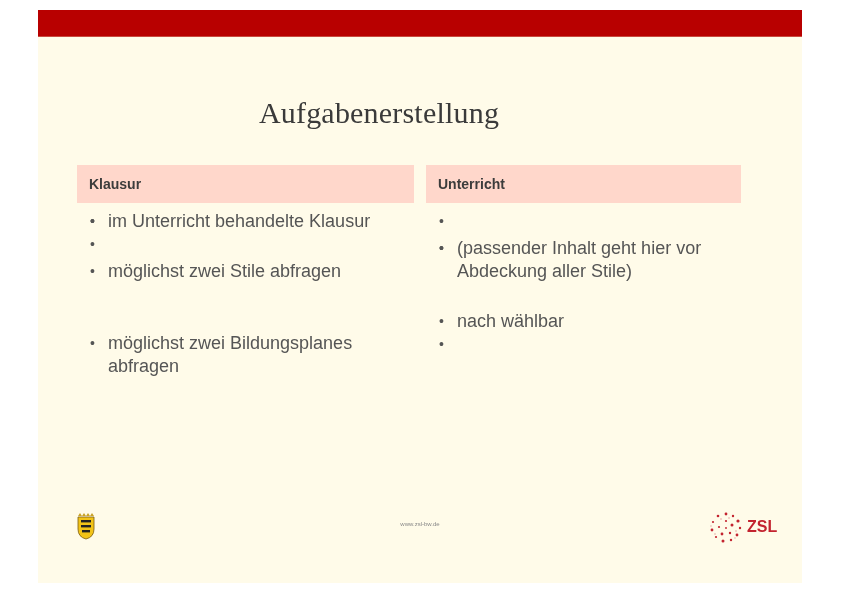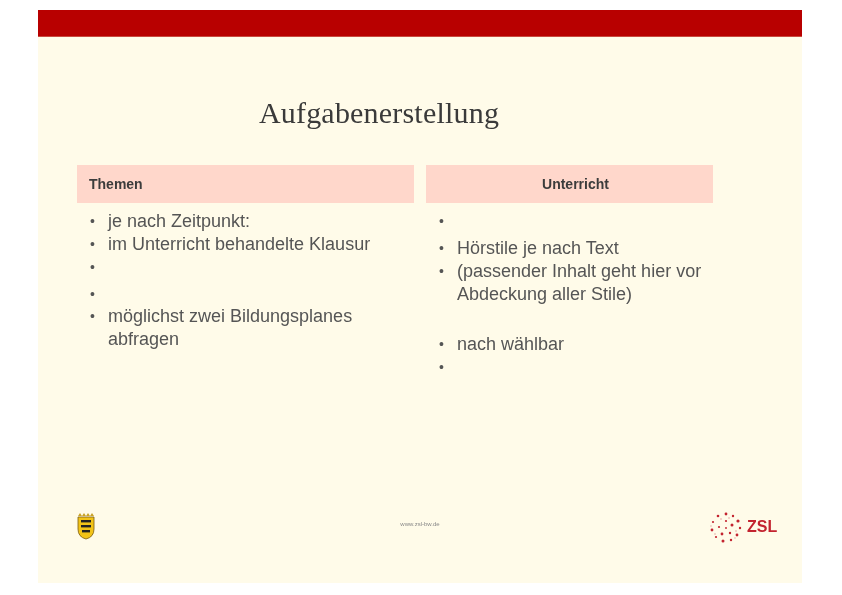--- a/index.html
+++ b/index.html
@@ -2,21 +2,21 @@
 <html><head>
 <meta charset="utf-8">
 <style>
   html, body { margin:0; padding:0; }
   body { width:842px; height:595px; background:#ffffff; position:relative; overflow:hidden; font-family:"Liberation Sans", sans-serif; }
   .slide { position:absolute; left:38px; top:10px; width:764px; height:573px; background:#fffbe9; }
   .topbar { position:absolute; left:0; top:0; width:764px; height:26px; background:#b80000; border-bottom:1px solid #c94a3f; }
   .title { position:absolute; left:0; top:86px; width:682px; text-align:center; font-family:"Liberation Serif", "DejaVu Serif", serif; font-size:30px; color:#3a3a3a; letter-spacing:0.2px; }
   .colhead { position:absolute; top:155px; height:38px; background:#ffd7cb; box-sizing:border-box; padding-left:12px; line-height:38px; font-weight:bold; font-size:14px; color:#3c3c3c; }
   .colhead.left { left:39px; width:337px; }
-  .colhead.right { left:388px; width:287px;text-align:center; }
+  .colhead.right { left:388px; width:315px; }
   .bullets { position:absolute; margin:0; padding:0; list-style:none; font-size:18px; color:#555555; line-height:23px; }
   .bullets.left { left:52px; top:200px; width:320px; }
   .bullets.right { left:401px; top:200px; width:320px; }
   .bullets li { position:relative; padding-left:18px; }
   .bullets li .dot { position:absolute; left:0; top:0; font-size:14px; }
   .bullets li.gap1 { margin-top:27px; }
   .bullets li.gap2 { margin-top:49px; }
   .bullets li.gapr { margin-top:27px; }
   .bullets li.gapr2 { margin-top:27px; }
   .crest { position:absolute; left:38px; top:502px; width:20px; height:28px; }
@@ -25,34 +25,34 @@
   .zsl-text { position:absolute; left:39px; top:8px; font-size:16px; font-weight:bold; color:#c3232f; }
 </style>
 </head>
 <body>
 
 <div class="slide">
   <div class="topbar"></div>
 
   <div class="title">Aufgabenerstellung</div>
 
-  <div class="colhead left">Themen</div>
+  <div class="colhead left">Klausur</div>
   <div class="colhead right">Unterricht</div>
 
   <ul class="bullets left">
-    <li><span class="dot">•</span><span>je nach Zeitpunkt:</span></li>
+    <li><span class="dot">•</span></li>
     <li><span class="dot">•</span><span>im Unterricht behandelte Klausur</span></li>
     <li><span class="dot">•</span></li>
-    <li class="gap1"><span class="dot">•</span></li>
+    <li class="gap1"><span class="dot">•</span><span> möglichst zwei Stile abfragen</span></li>
     <li class="gap2"><span class="dot">•</span><span> möglichst zwei Bildungsplanes abfragen</span></li>
   </ul>
 
   <ul class="bullets right">
     <li><span class="dot">•</span></li>
-    <li class="gapr"><span class="dot">•</span><span>Hörstile je nach Text</span></li>
+    <li class="gapr"><span class="dot">•</span></li>
     <li><span class="dot">•</span><span>(passender Inhalt geht hier vor Abdeckung aller Stile)</span></li>
     <li class="gapr2"><span class="dot">•</span><span>nach wählbar</span></li>
     <li><span class="dot">•</span></li>
   </ul>
 
   <div class="crest">
     <svg width="20" height="28" viewBox="0 0 20 28">
       <path d="M2 4 L4 1 L6 4 L8 1 L10 4 L12 1 L14 4 L16 1 L18 4 Z" fill="#c9a227"></path>
       <path d="M2 5 H18 V17 Q18 25 10 27 Q2 25 2 17 Z" fill="#f2c318" stroke="#7a5a10" stroke-width="0.8"></path>
       <rect x="5" y="8" width="10" height="2.4" fill="#222"></rect>

